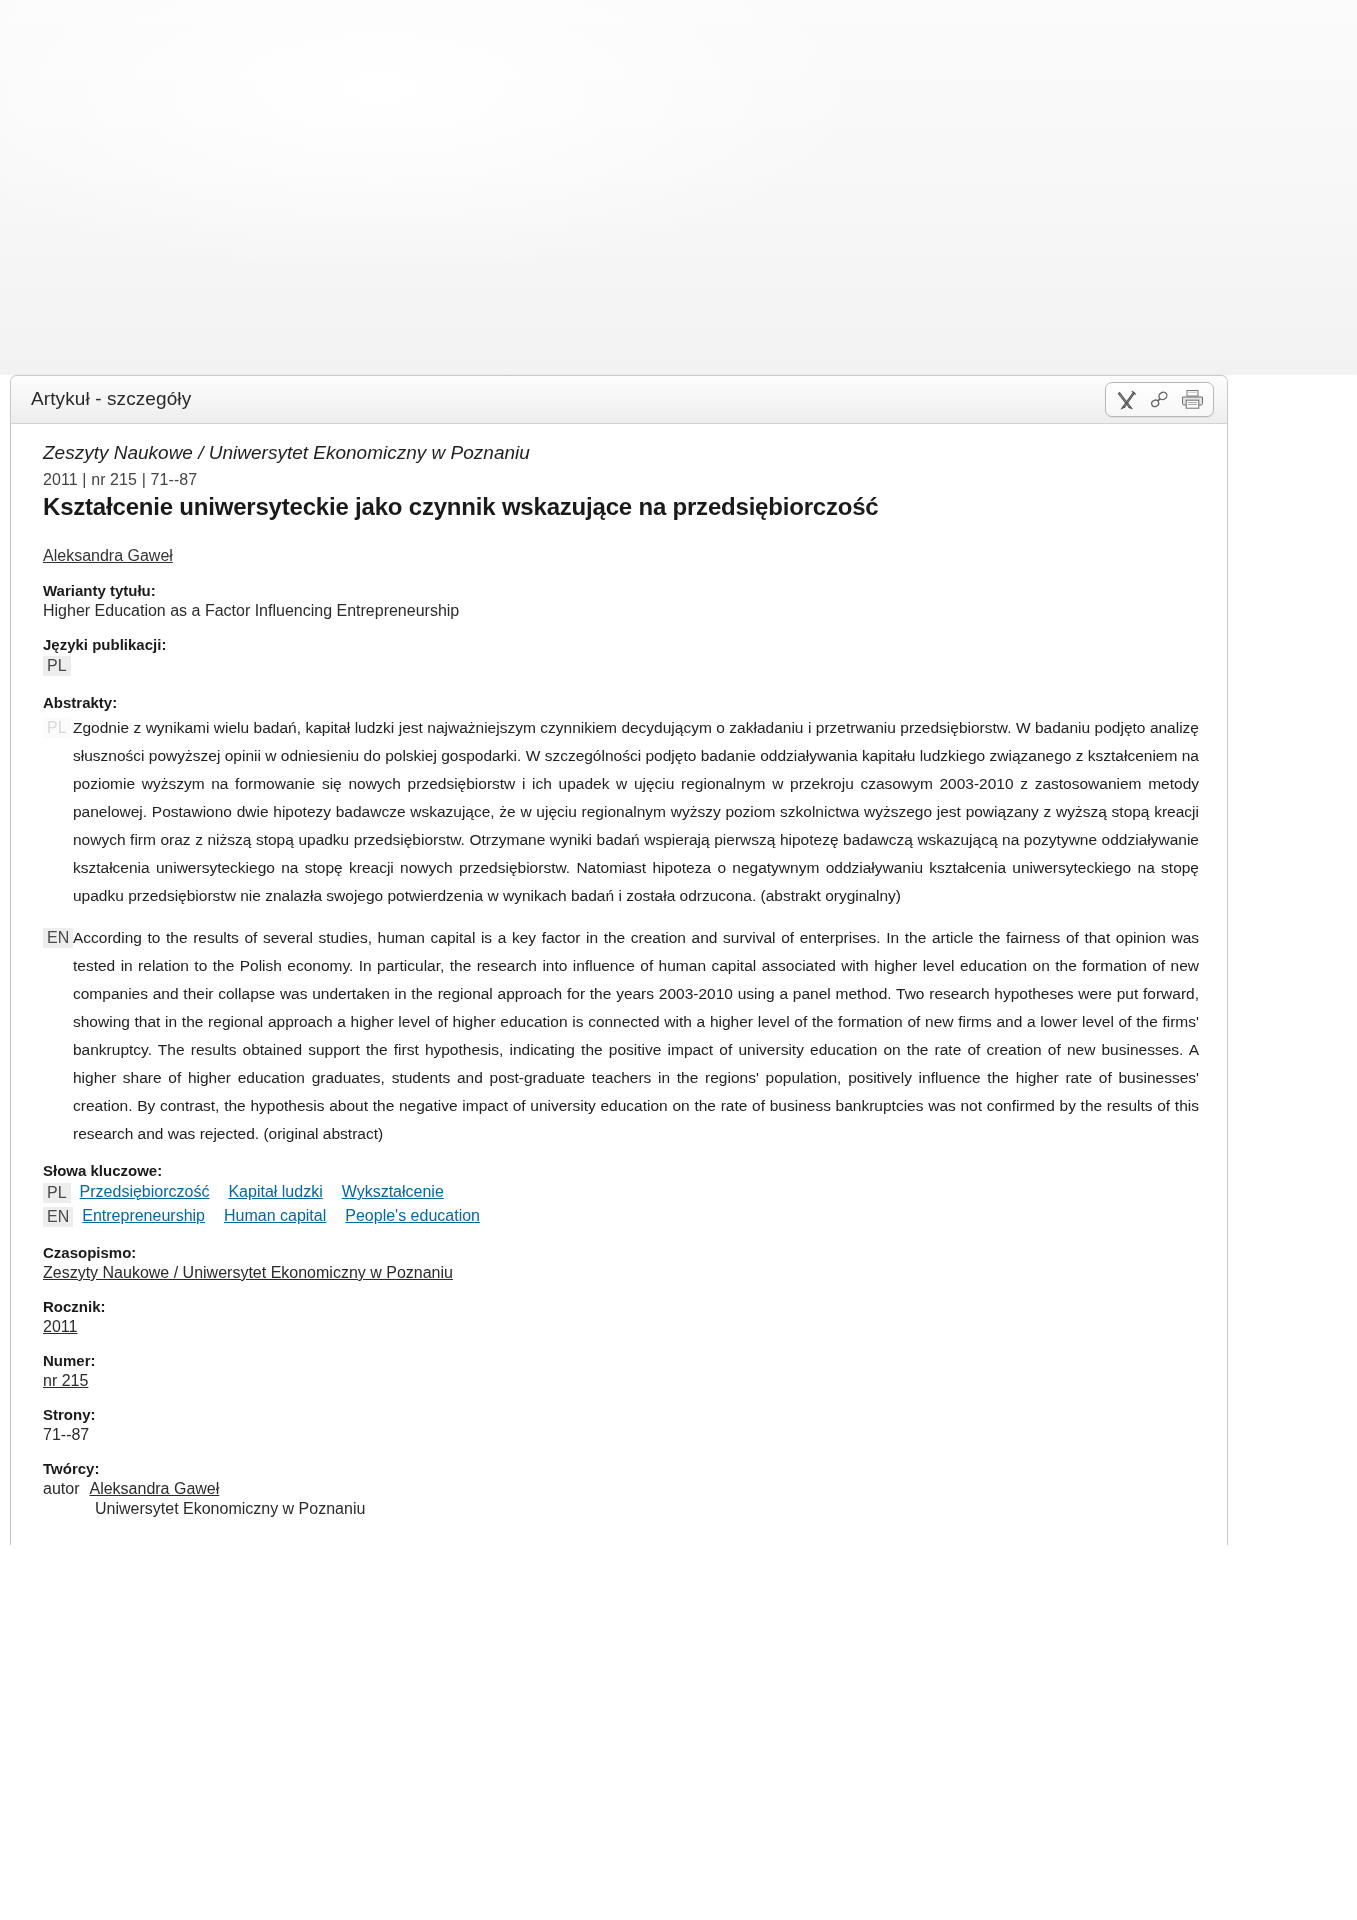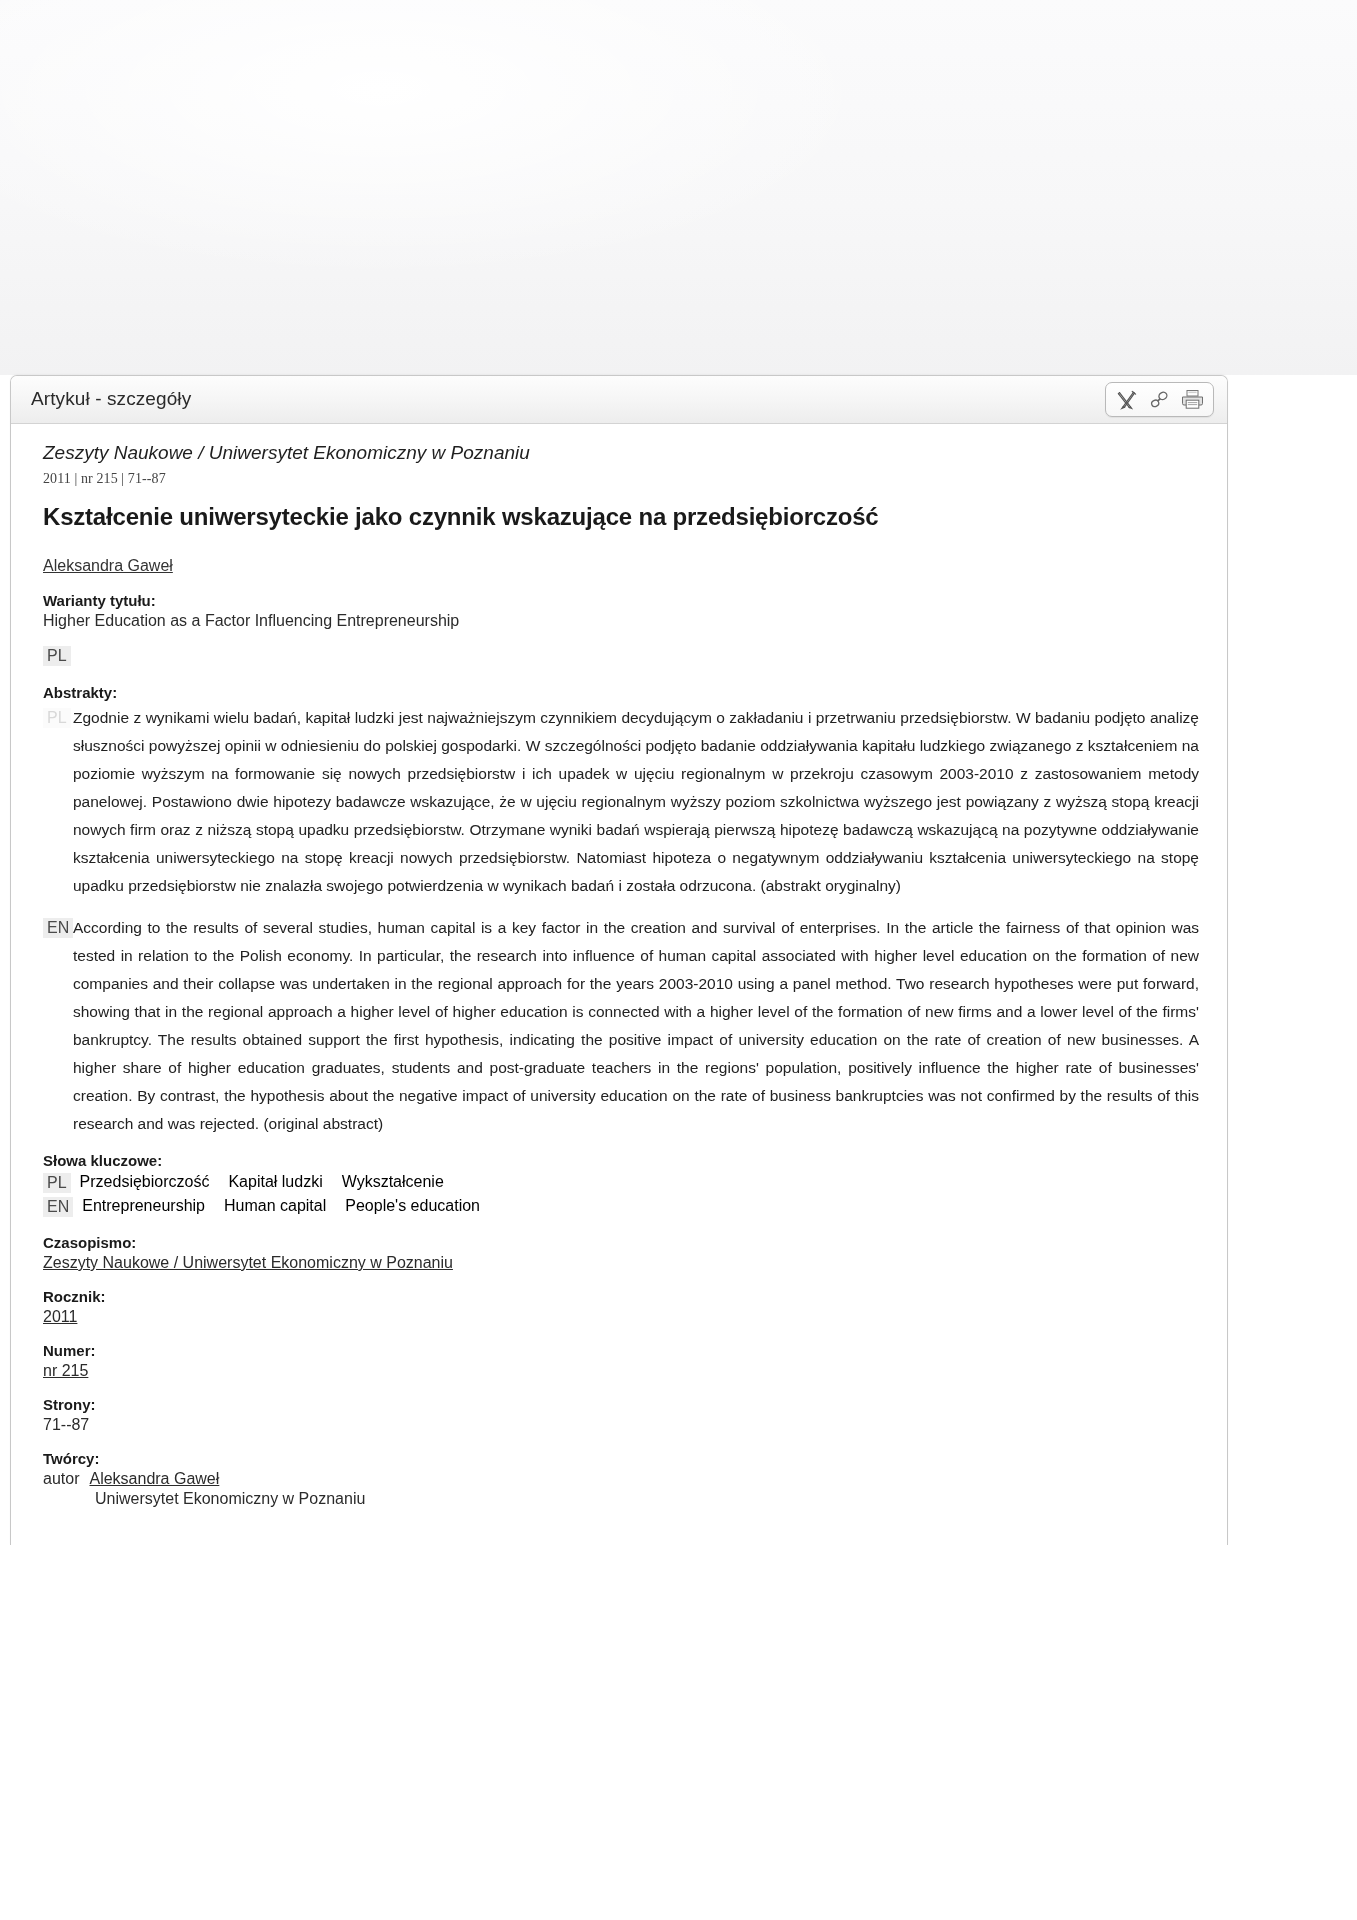--- a/index.html
+++ b/index.html
@@ -98,25 +98,24 @@
     padding: 18px 24px 22px 24px;
   }
 
   .journal-line {
     font-style: italic;
     font-size: 19px;
     color: #1f1f1f;
     margin: 0 0 7px 8px;
   }
   .issue-line {
-    font-size: 14px;
+    font-size: 16px;
     color: #444;
-    margin: 0 0 16px 8px;
+    margin: 0 0 4px 8px;
     letter-spacing: 0.1px;
-    font-family: Liberation Serif, serif;
   }
   .article-title {
     font-size: 24px;
     font-weight: bold;
     color: #1a1a1a;
     margin: 0 0 26px 8px;
     letter-spacing: -0.2px;
   }
 
   .author-top {
@@ -188,21 +187,22 @@
   
   .kw-row {
     display: flex;
     align-items: baseline;
     margin: 0 0 4px 8px;
     gap: 9px;
   }
   .kw-row .lang-badge { position: relative; top: 1px; }
   .kw {
     font-size: 16px;
-    color: #000000;
+    color: #0369a1;
+    text-decoration: underline;
     cursor: pointer;
     margin-right: 10px;
   }
 
   
   .creator-row {
     margin: 0 0 0 8px;
     font-size: 16px;
     color: #2b2b2b;
   }
@@ -288,20 +288,21 @@
 
     <div class="journal-line">Zeszyty Naukowe / Uniwersytet Ekonomiczny w Poznaniu</div>
     <div class="issue-line">2011 | nr 215 | 71--87</div>
     <div class="article-title">Kształcenie uniwersyteckie jako czynnik wskazujące na przedsiębiorczość</div>
 
     <div><a class="author-top">Aleksandra Gaweł</a></div>
 
     <div class="flabel">Warianty tytułu:</div>
     <div class="fvalue">Higher Education as a Factor Influencing Entrepreneurship</div>
 
+    <div class="flabel">Języki publikacji:</div>
     <div class="langs-row">
       <span class="lang-badge">PL</span>
     </div>
 
     <div class="flabel">Abstrakty:</div>
     <div class="abstracts-block">
 
       <div class="abstract-row">
         <div class="abstract-badge-cell">
           <span class="lang-badge ghost">PL</span>

